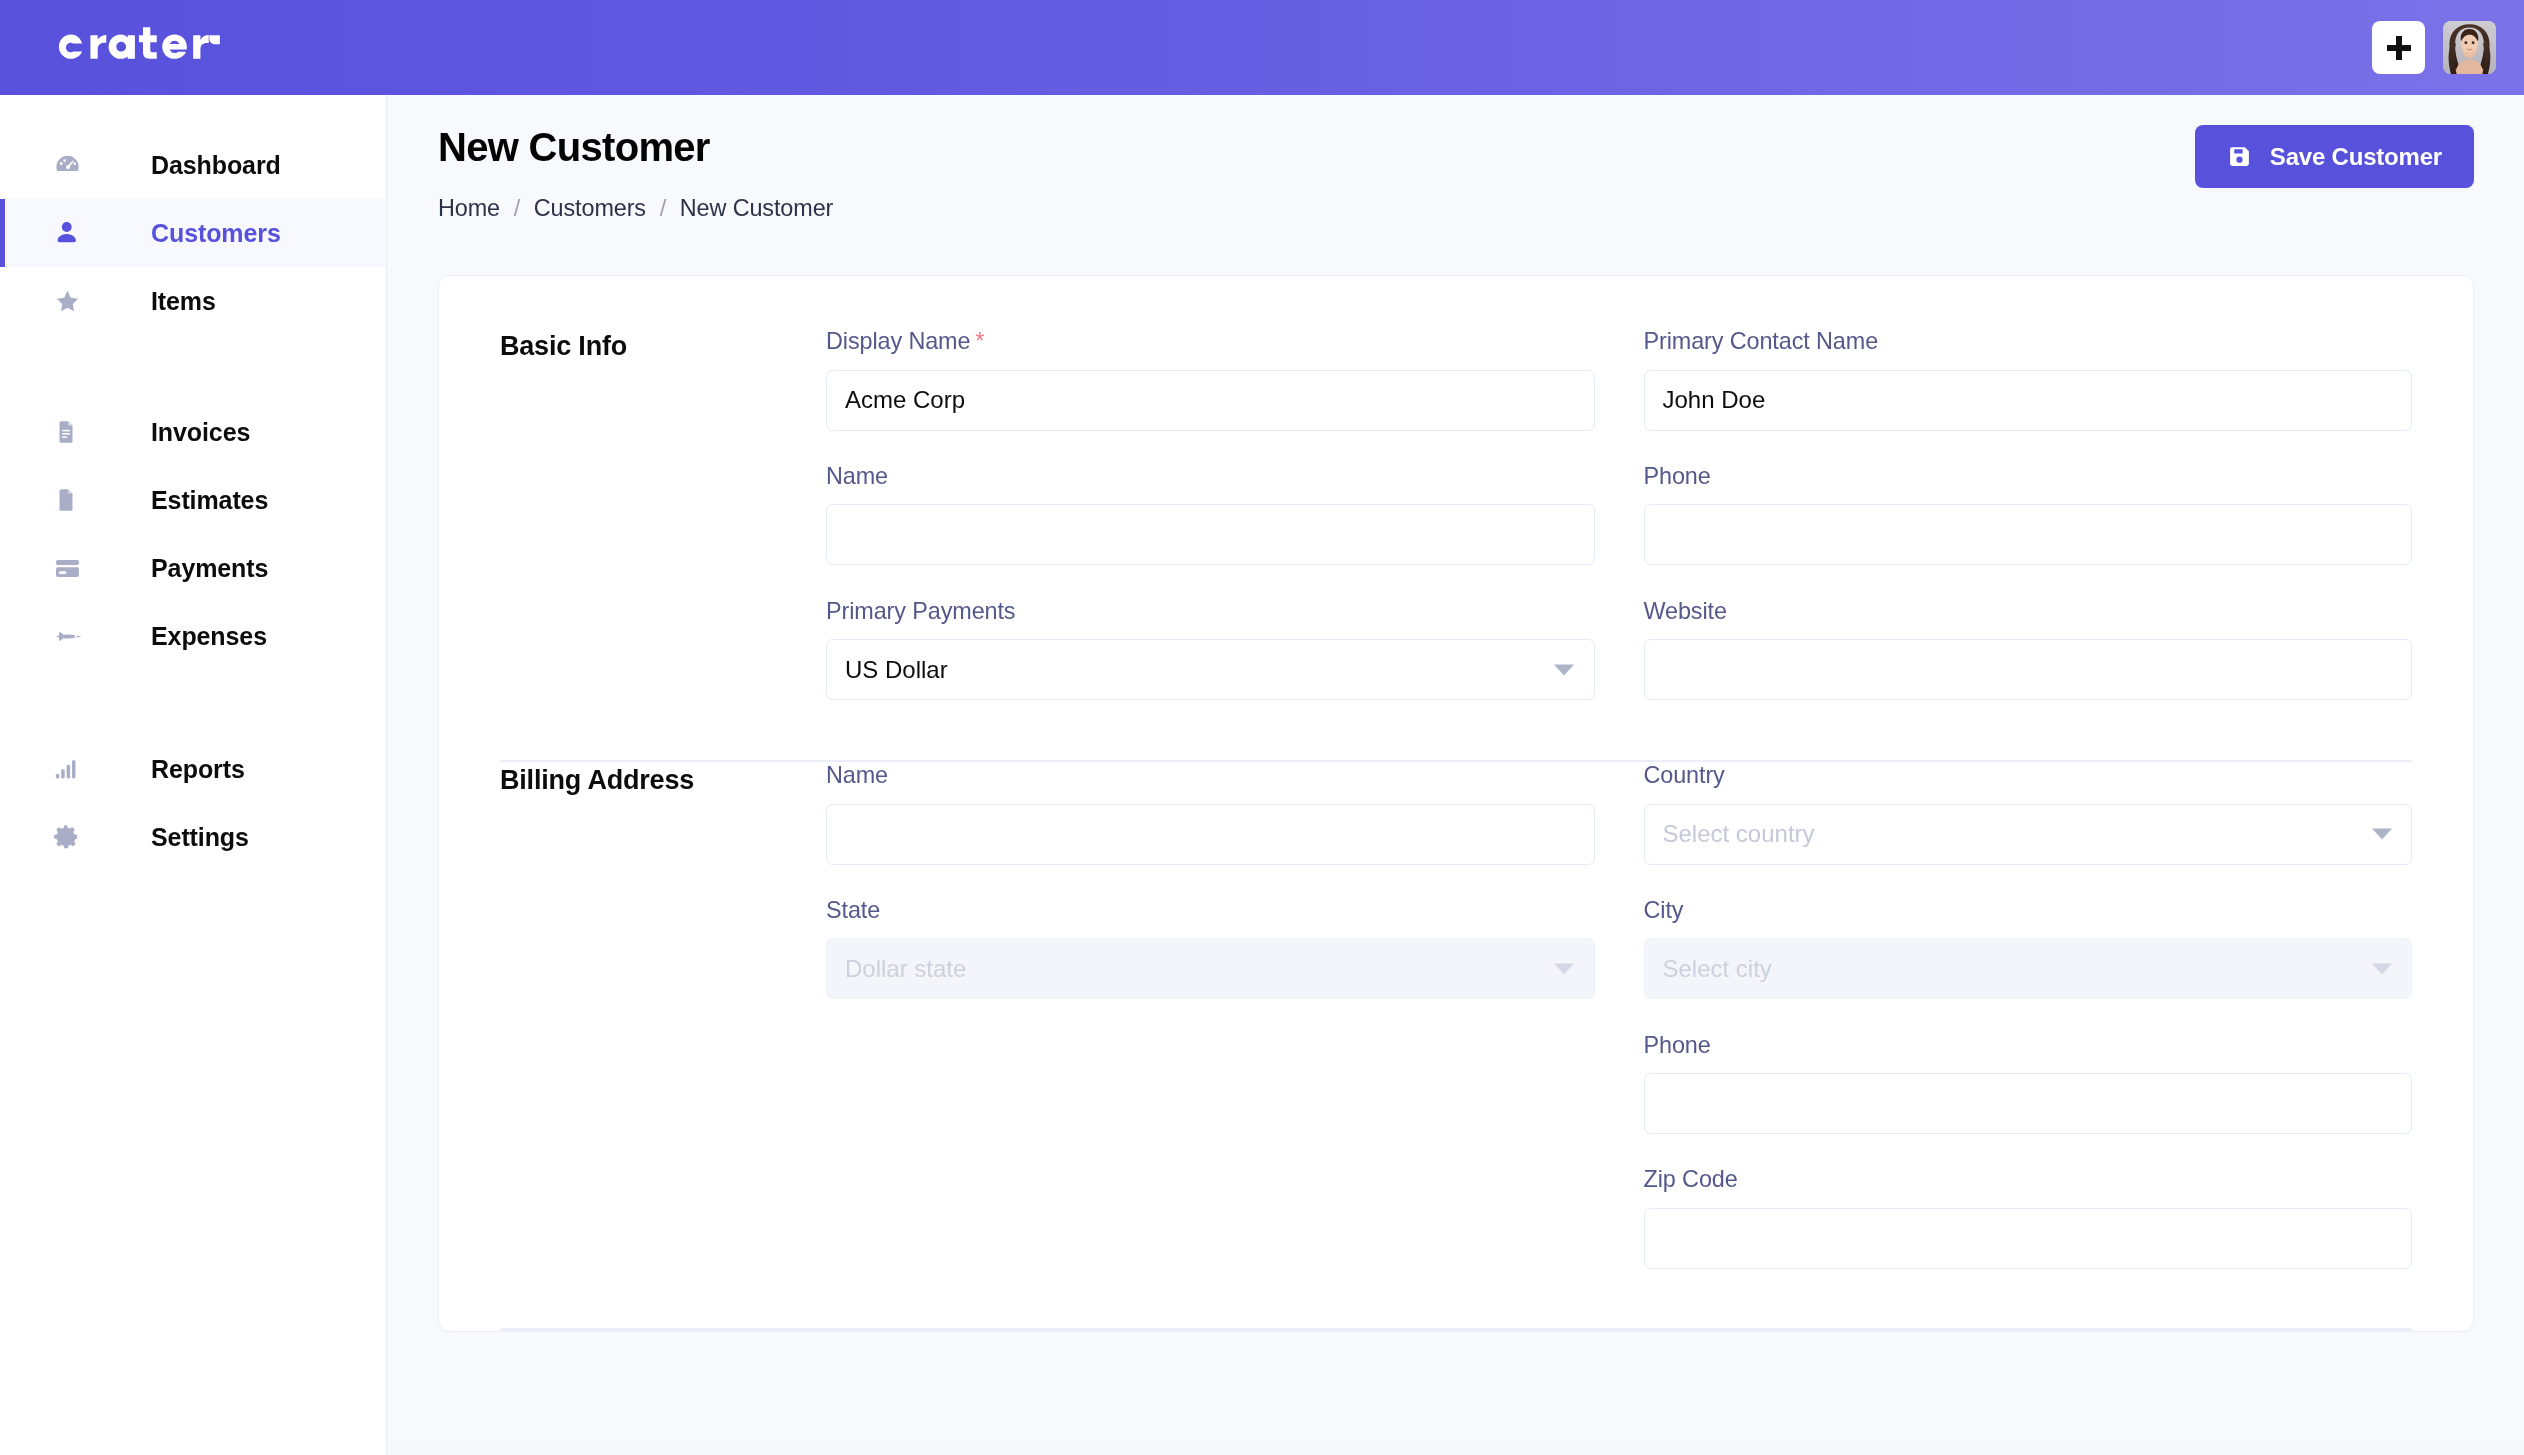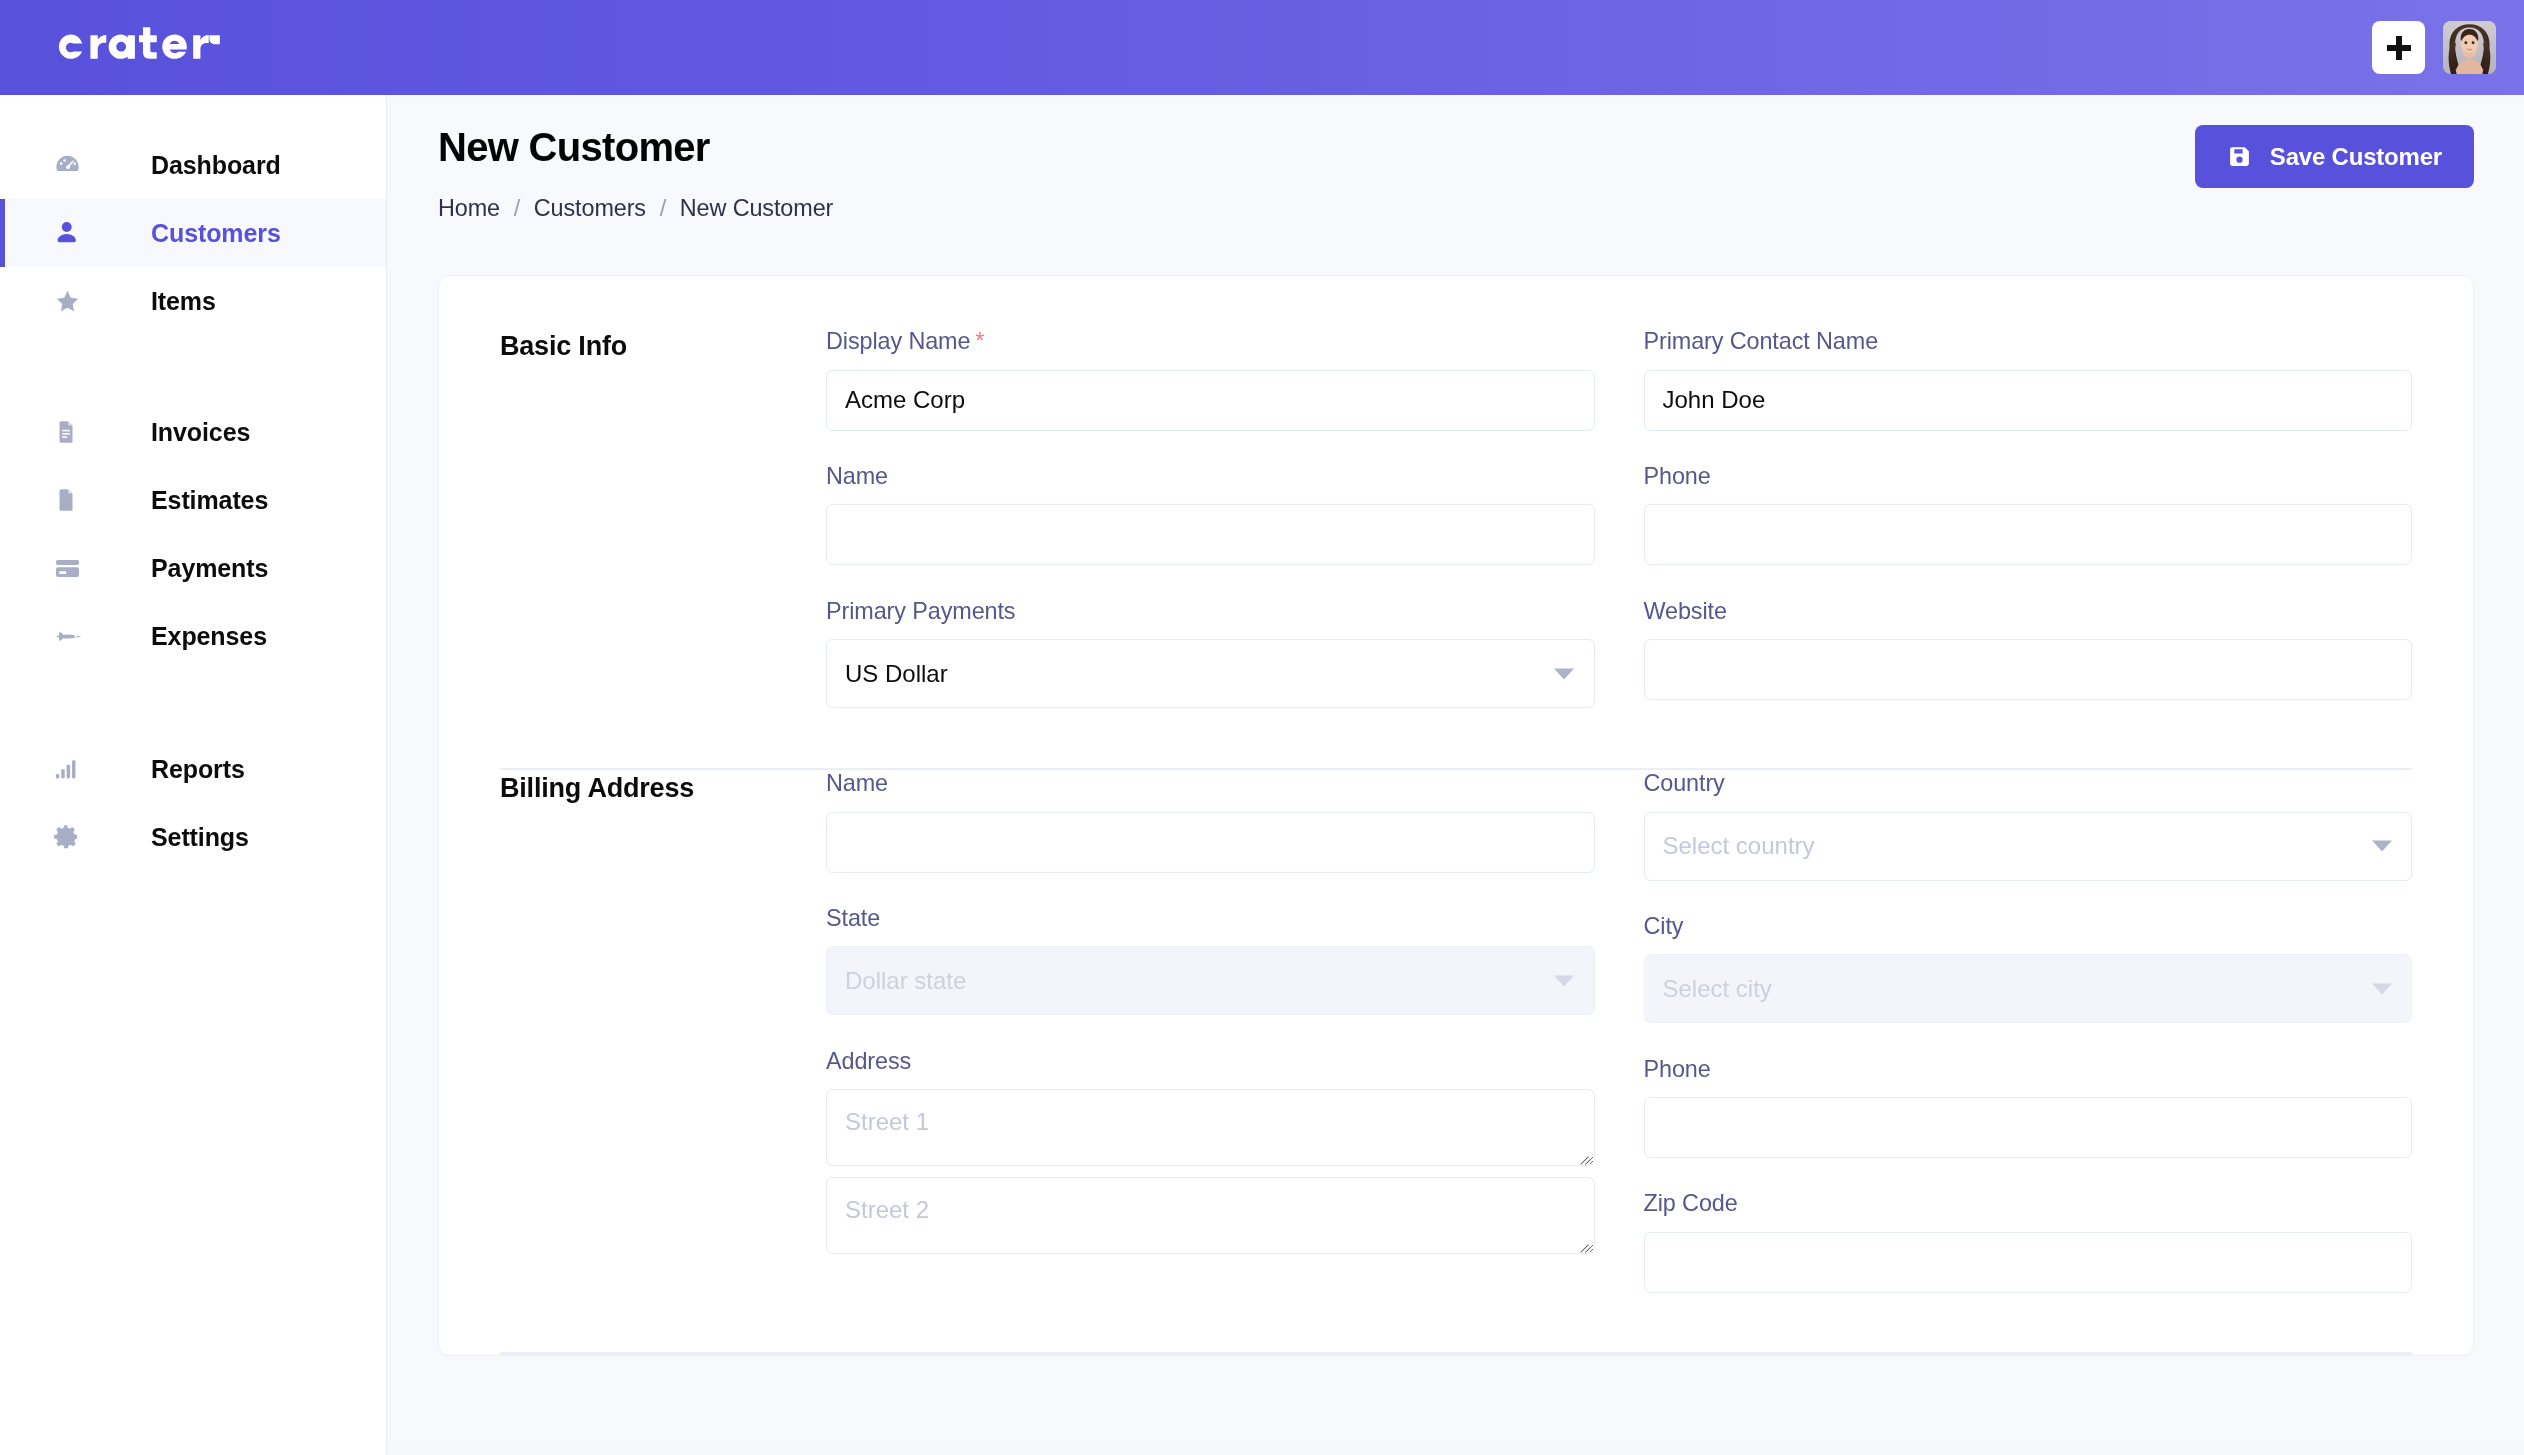--- a/index.html
+++ b/index.html
@@ -223,21 +223,21 @@
     font-size: 24px;
     color: #0d0d0f;
     padding: 0 18px;
     font-family: "Liberation Sans", sans-serif;
     outline: none;
   }
   .input::placeholder { color: #c4c9d8; }
 
   .select {
     width: 100%;
-    height: 69px;
+    height: 61px;
     border: 0.8px solid #e4eaf7;
     border-radius: 6.5px;
     background: #ffffff;
     display: flex;
     align-items: center;
     padding: 0 18px;
     font-size: 24px;
     color: #0d0d0f;
     cursor: pointer;
     position: relative;
@@ -523,31 +523,20 @@
           </div>
           <div class="spacer-12"></div>
           <div class="field">
             <label class="field-label">State</label>
             <div class="select disabled">
               <span>Dollar state</span>
               <span class="caret"></span>
             </div>
           </div>
           <div class="spacer-12"></div>
-          <div class="field">
-            <label class="field-label">Address</label>
-            <div class="ta-wrap">
-              <textarea class="textarea" placeholder="Street 1" style=""></textarea>
-              <span class="ta-grip"></span>
-            </div>
-            <div class="ta-wrap">
-              <textarea class="textarea" placeholder="Street 2" style=""></textarea>
-              <span class="ta-grip"></span>
-            </div>
-          </div>
         </div>
 
         <div class="col">
           <div class="field">
             <label class="field-label">Country</label>
             <div class="select placeholder-state">
               <span>Select country</span>
               <span class="caret"></span>
             </div>
           </div>

